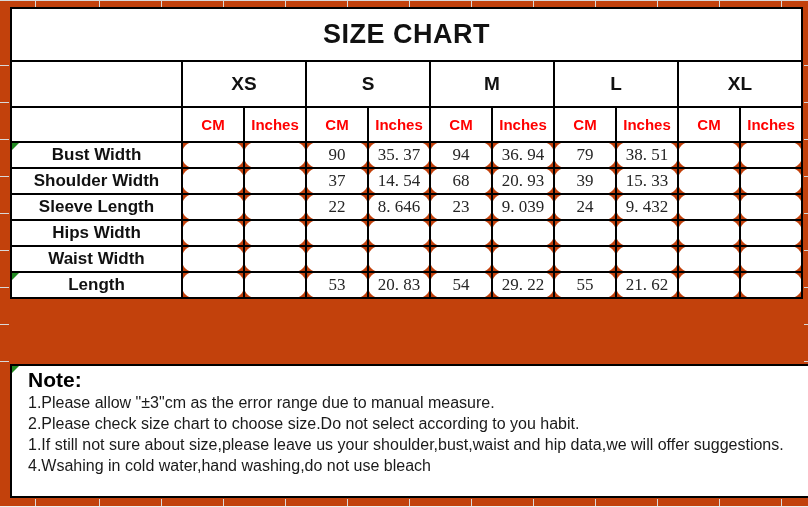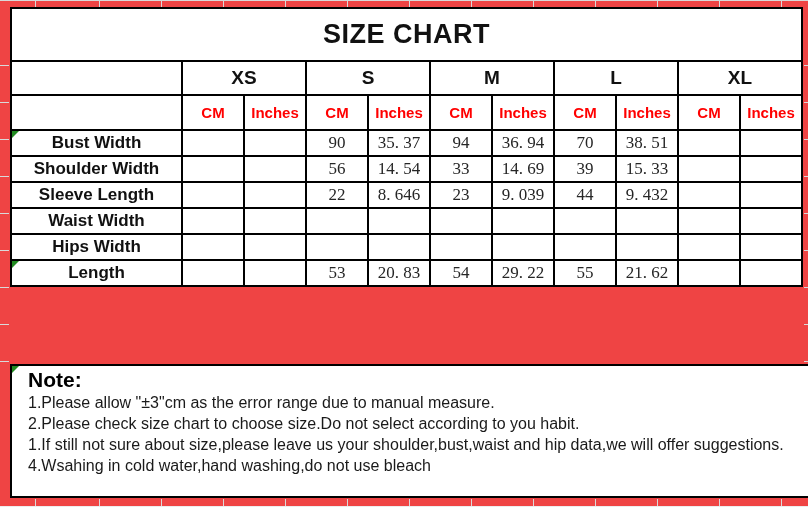--- a/index.html
+++ b/index.html
@@ -1,19 +1,19 @@
 <!DOCTYPE html>
 <html><head>
 <meta charset="utf-8">
 <style>
   html,body{margin:0;padding:0;background:#ffffff;}
   .page{
     position:relative;
     width:808px;height:507px;
-    background:#ef4444;
+    background:#c2410c;
     overflow:hidden;
     font-family:"Liberation Sans",sans-serif;
   }
   
   .grid-top{
     position:absolute;left:0;top:0;width:808px;height:6px;
     border-top:1px solid #d9d9d9;
     background:repeating-linear-gradient(to right,transparent 0 61px,#d9d9d9 61px 62px);
     background-position:38px 0;
   }
@@ -41,33 +41,33 @@
     border:2px solid #000000;
     padding:0;
     text-align:center;
     vertical-align:middle;
     background:#ffffff;
     overflow:hidden;
     position:relative;
   }
   td.hl{background:#dde4ee;}
   tr.r-title{height:53px;}
-  tr.r-size{height:34px;}
+  tr.r-size{height:46px;}
   tr.r-unit{height:35px;}
   tr.r-data{height:26px;}
   .title-cell{
     font-size:27px;font-weight:bold;color:#111111;
     letter-spacing:0.5px;
   }
   .size-cell{font-size:19px;font-weight:bold;color:#111111;}
   .unit-cell{font-size:15px;font-weight:bold;color:#ff0000;}
   .row-label{font-size:17px;font-weight:bold;color:#111111;}
   .num{
     font-family:"Liberation Serif",serif;
-    font-size:17px;color:#262626;font-weight:normal;
+    font-size:17px;color:#262626;font-weight:normal;border-radius:12px;
   }
   
   .flag-icon{
     position:absolute;left:0;top:0;width:0;height:0;
     border-top:7px solid #228B22;
     border-right:7px solid transparent;
     display:block;
   }
   .note-box{
     position:absolute;left:10px;top:364px;width:789px;height:129px;
@@ -136,66 +136,66 @@
     </thead>
     <tbody>
         <tr class="r-data">
           <td class="row-label">Bust Width<span class="flag-icon"></span></td>
           <td class="num hl"></td>
           <td class="num hl"></td>
           <td class="num">90</td>
           <td class="num">35. 37</td>
           <td class="num hl">94</td>
           <td class="num hl">36. 94</td>
-          <td class="num">70</td>
+          <td class="num">79</td>
           <td class="num">38. 51</td>
           <td class="num hl"></td>
           <td class="num hl"></td>
         </tr>
         <tr class="r-data">
           <td class="row-label">Shoulder Width</td>
           <td class="num hl"></td>
           <td class="num hl"></td>
-          <td class="num">56</td>
+          <td class="num">37</td>
           <td class="num">14. 54</td>
-          <td class="num hl">33</td>
-          <td class="num hl">14. 69</td>
+          <td class="num hl">68</td>
+          <td class="num hl">20. 93</td>
           <td class="num">39</td>
           <td class="num">15. 33</td>
           <td class="num hl"></td>
           <td class="num hl"></td>
         </tr>
         <tr class="r-data">
           <td class="row-label">Sleeve Length</td>
           <td class="num hl"></td>
           <td class="num hl"></td>
           <td class="num">22</td>
           <td class="num">8. 646</td>
           <td class="num hl">23</td>
           <td class="num hl">9. 039</td>
-          <td class="num">44</td>
+          <td class="num">24</td>
           <td class="num">9. 432</td>
           <td class="num hl"></td>
           <td class="num hl"></td>
         </tr>
         <tr class="r-data">
+          <td class="row-label">Hips Width</td>
+          <td class="num hl"></td>
+          <td class="num hl"></td>
+          <td class="num"></td>
+          <td class="num"></td>
+          <td class="num hl"></td>
+          <td class="num hl"></td>
+          <td class="num"></td>
+          <td class="num"></td>
+          <td class="num hl"></td>
+          <td class="num hl"></td>
+        </tr>
+        <tr class="r-data">
           <td class="row-label">Waist Width</td>
-          <td class="num hl"></td>
-          <td class="num hl"></td>
-          <td class="num"></td>
-          <td class="num"></td>
-          <td class="num hl"></td>
-          <td class="num hl"></td>
-          <td class="num"></td>
-          <td class="num"></td>
-          <td class="num hl"></td>
-          <td class="num hl"></td>
-        </tr>
-        <tr class="r-data">
-          <td class="row-label">Hips Width</td>
           <td class="num hl"></td>
           <td class="num hl"></td>
           <td class="num"></td>
           <td class="num"></td>
           <td class="num hl"></td>
           <td class="num hl"></td>
           <td class="num"></td>
           <td class="num"></td>
           <td class="num hl"></td>
           <td class="num hl"></td>

